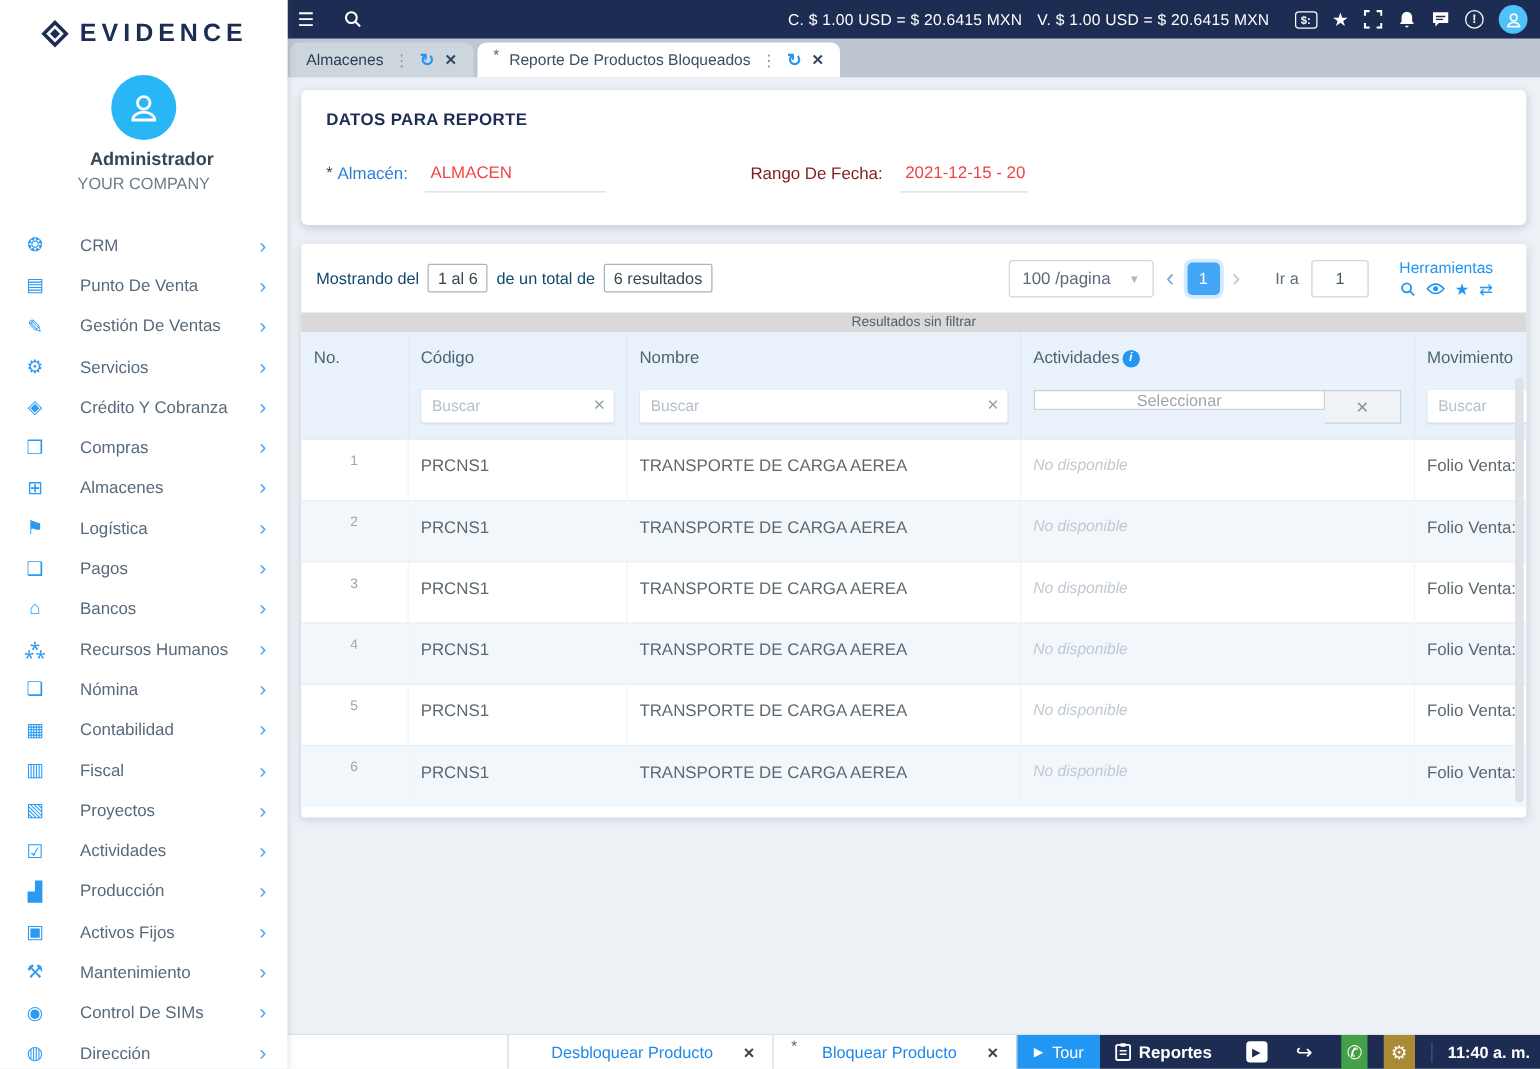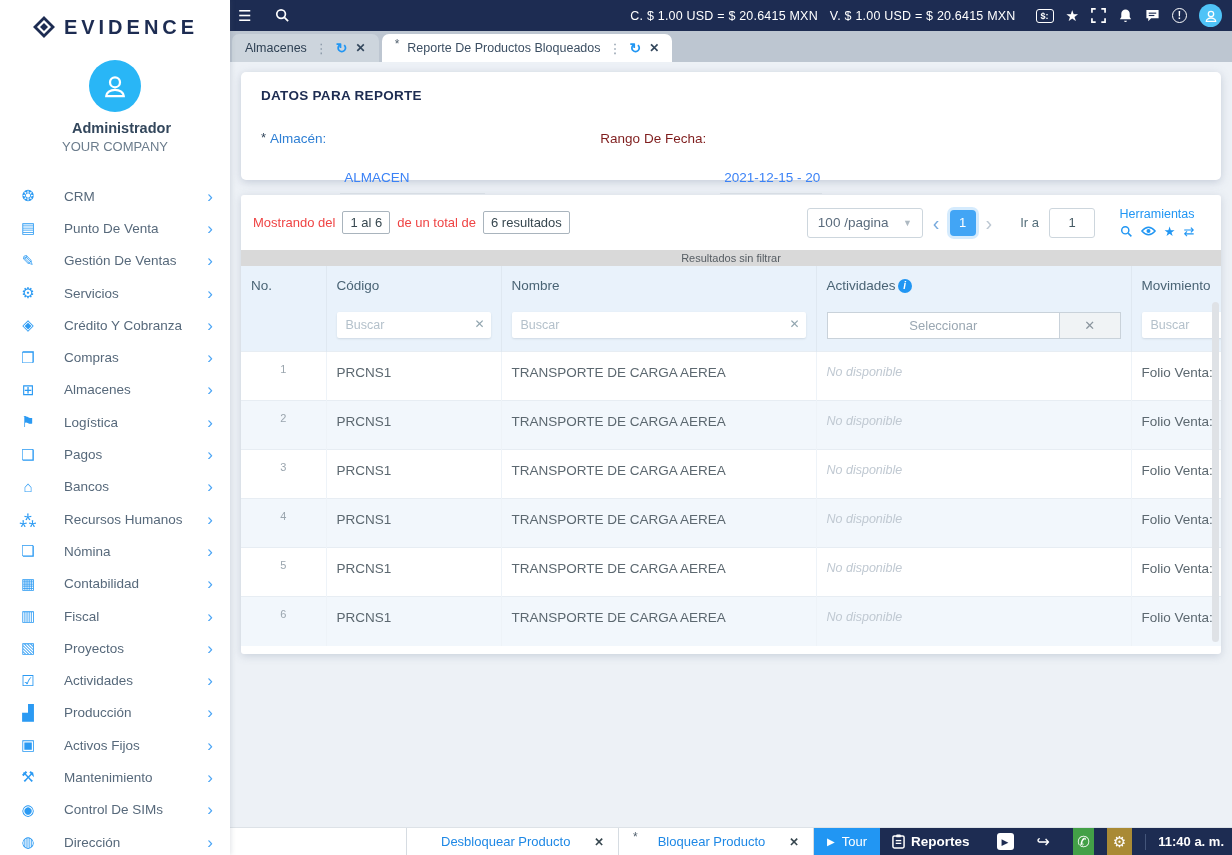--- a/index.html
+++ b/index.html
@@ -54,30 +54,30 @@
 
   .card { margin:10px 11px 0; height:108px; background:#fff; border-radius:5px;
           box-shadow:0 2px 8px rgba(120,135,160,.35); padding:16px 20px; }
   .card h2 { color:#1d2c52; font-size:13.5px; letter-spacing:.3px; }
   .fields { display:flex; margin-top:27px; }
   .field { display:flex; align-items:flex-start; }
   .req { color:#33475c; font-size:13px; margin-right:4px; }
   .f-label { font-size:13.5px; margin-right:14px; padding-top:1px; }
   .f-label.blue { color:#2e7fd4; }
   .f-label.gray { color:#7f1d1d; }
-  .f-value { font-size:13.5px; color:#3b82f6; border-bottom:1px solid #d7dde4;
-             padding:0 4px 8px; min-width:145px; cursor:text;margin-top:40px; }
+  .f-value { font-size:13.5px; color:#ef4444; border-bottom:1px solid #d7dde4;
+             padding:0 4px 8px; min-width:145px; cursor:text; }
   .f-value.clip { min-width:0; width:102px; white-space:nowrap; overflow:hidden; }
   .field + .field { margin-left:115px; }
 
   
   .results { margin:15px 11px 0; background:#fff; border-radius:3px;
              box-shadow:0 2px 8px rgba(120,135,160,.3); padding-bottom:8px; }
   .results-header { height:55px; display:flex; align-items:center; padding:0 12px; }
-  .rh-text { font-size:13px; color:#ef4444; }
+  .rh-text { font-size:13px; color:#0c4a6e; }
   .rh-box  { border:1px solid #a9b4bd; border-radius:2px; padding:3px 7px; margin:0 7px;
              font-size:13px; color:#37474f; }
   .rh-right { margin-left:auto; display:flex; align-items:center; }
   .perpage { border:1px solid #cdd6dd; border-radius:3px; width:116px; height:30px;
              display:flex; align-items:center; padding:0 10px; color:#5a6b7c;
              font-size:13.5px; cursor:pointer; }
   .pp-caret { margin-left:auto; font-size:9px; color:#aeb9c2; }
   .pchev { font-size:20px; margin:0 10px; cursor:pointer; line-height:1; }
   .pchev.prev { color:#76a9dd; }
   .pchev.next { color:#bcc7d2; }
@@ -110,21 +110,21 @@
               align-items:center; justify-content:center; margin-left:2px;
               vertical-align:1px; cursor:pointer; }
   .search-wrap { position:relative; }
   .search-wrap input { width:100%; height:26px; border:none; border-radius:2px;
                        background:#fff; padding:0 22px 0 9px; font-size:12.5px; color:#5c6870;
                        box-shadow:0 1px 2px rgba(60,80,100,.15);
                        font-family:"Liberation Sans",sans-serif; }
   .search-wrap input::placeholder { color:#b4c1cb; }
   .search-clear { position:absolute; right:6px; top:5px; color:#90a4ae; font-size:12px; cursor:pointer; }
   .select-filter { display:flex; }
-  .select-box { width:240px; border:1px solid #c9d2da; background:#fff; height:27px;
+  .select-box { width:240px; border:1px solid #c9d2da; background:#fff; height:16px;
                 display:flex; align-items:center; justify-content:center;
                 color:#9aa7b2; font-size:13px; cursor:pointer; }
   .select-clear { width:62px; height:27px; border:1px solid #c9d2da; border-left:none;
                   background:#f0f3f5; display:flex; align-items:center; justify-content:center;
                   color:#8a959e; font-size:13px; cursor:pointer; }
   tbody td { font-size:13.5px; color:#5c6870; padding:13px 10px; border-top:1px solid #e7edf3;
              border-right:1px solid #eef3f8; vertical-align:top; height:49px;
              white-space:nowrap; overflow:hidden; }
   tbody tr:nth-child(even) { background:#f2f7fc; }
   tbody tr { cursor:pointer; }

